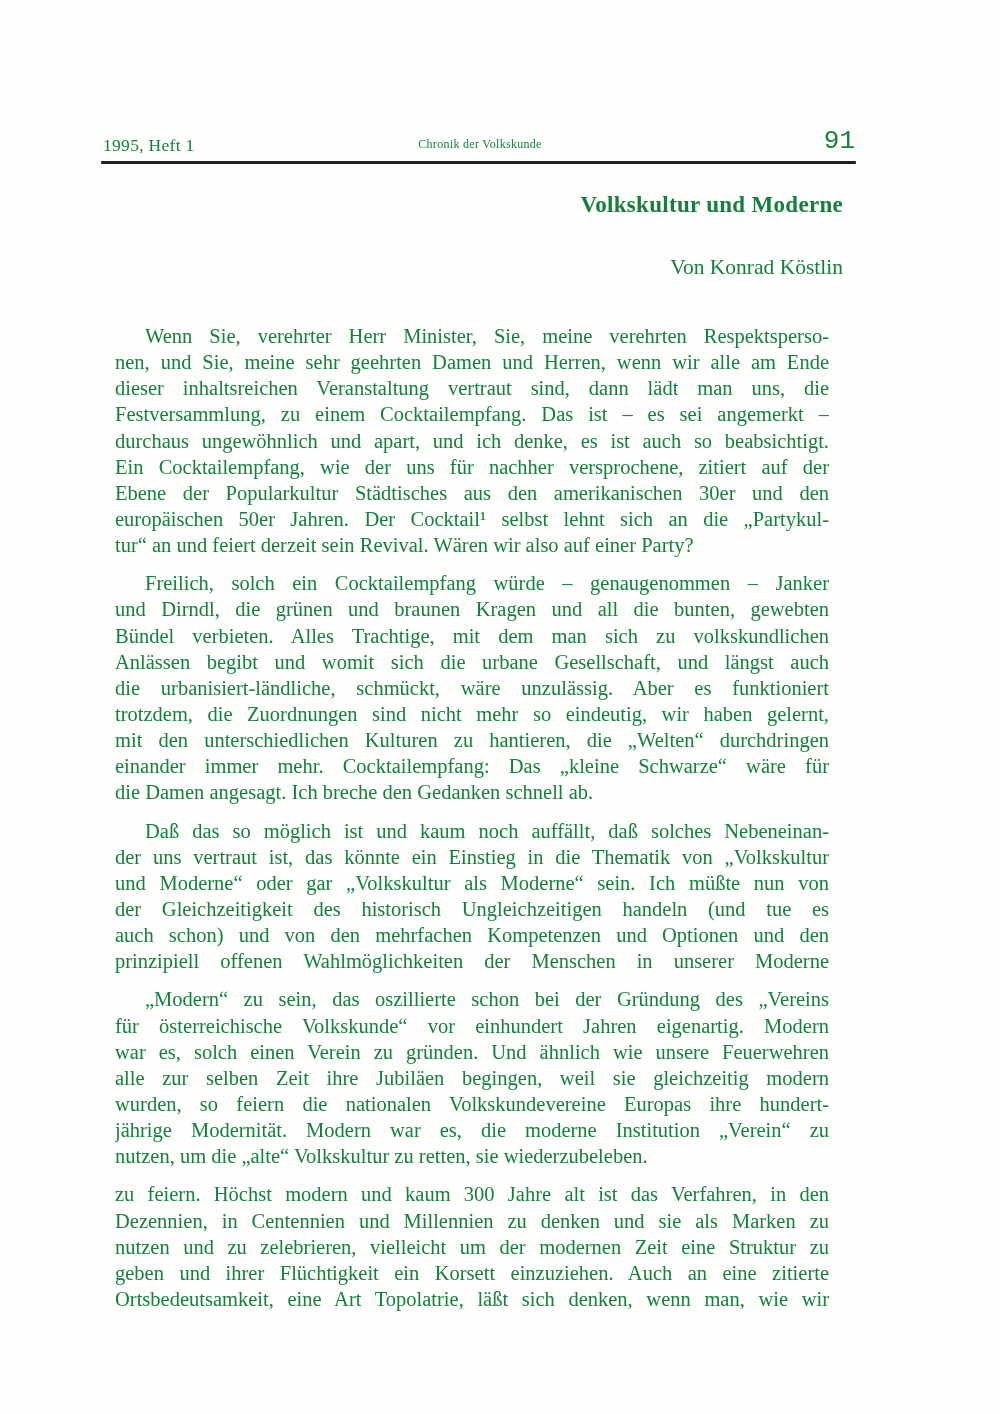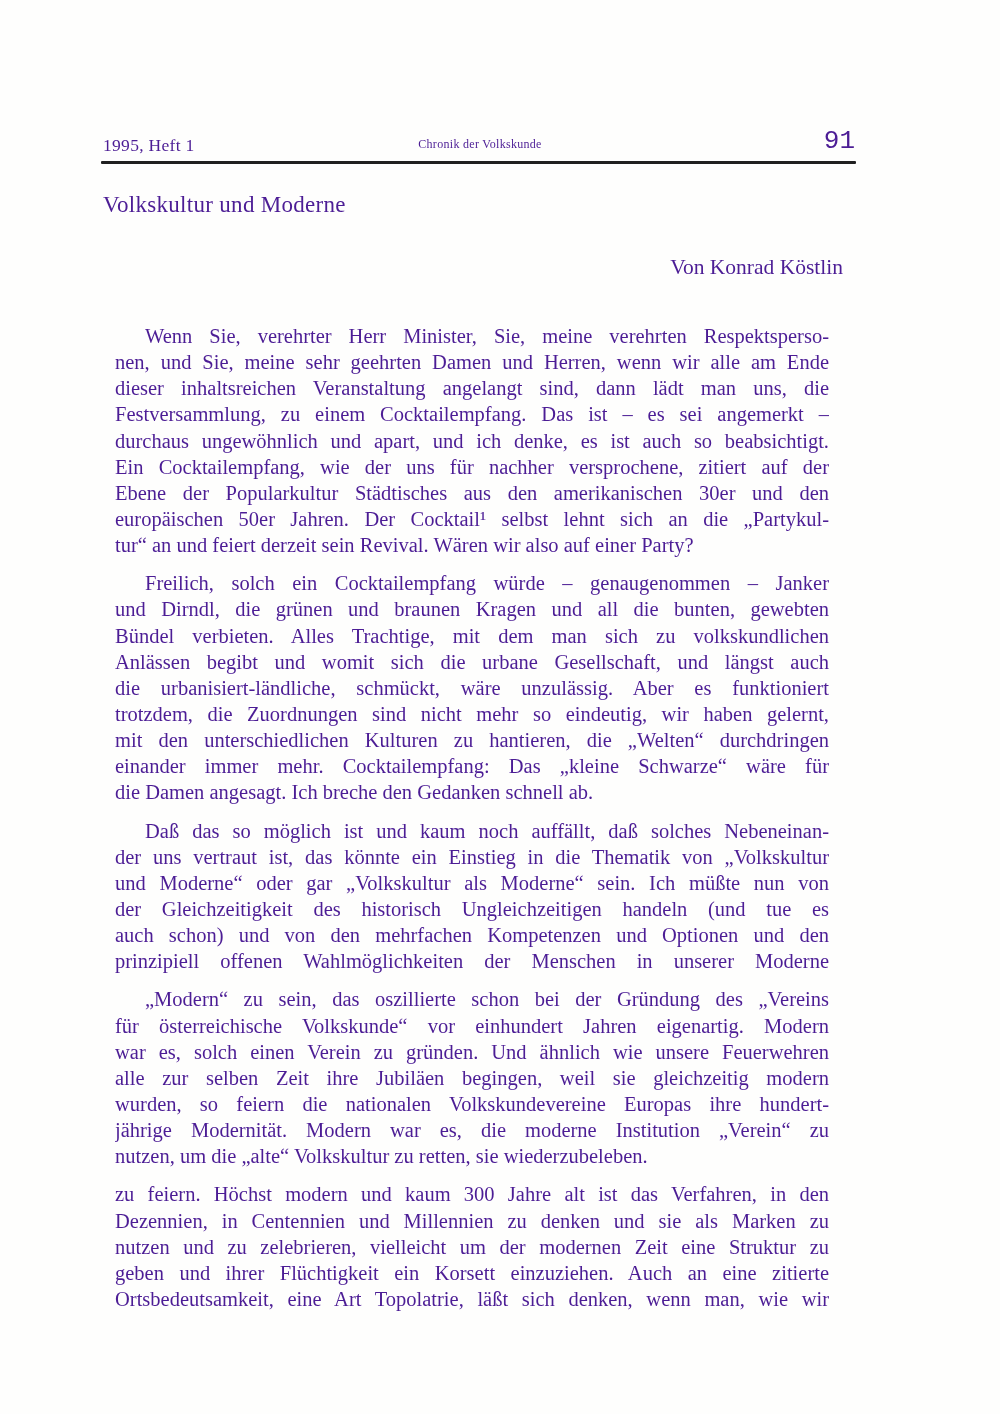--- a/index.html
+++ b/index.html
@@ -5,21 +5,21 @@
   html, body {
     margin: 0;
     padding: 0;
     background: #ffffff;
   }
   .page {
     position: relative;
     width: 1000px;
     height: 1414px;
     background: #fefefd;
-    color: #4c1d95;
+    color: #15803d;
     font-family: "Liberation Serif", "DejaVu Serif", serif;
     overflow: hidden;
   }
   .running-header {
     position: absolute;
     top: 130px;
     left: 103px;
     width: 754px;
     height: 26px;
   }
@@ -53,23 +53,23 @@
     width: 755px;
     height: 3px;
     background: #202020;
     border-radius: 1px;
   }
   .article-title {
     position: absolute;
     top: 192px;
     left: 103px;
     width: 740px;
-    text-align: left;
+    text-align: right;
     font-size: 23px;
-    font-weight: 400;
+    font-weight: 700;
     letter-spacing: 0.3px;
   }
   .article-byline {
     position: absolute;
     top: 255px;
     left: 103px;
     width: 740px;
     text-align: right;
     font-size: 21.5px;
   }
@@ -110,21 +110,21 @@
   <div class="header-rule"></div>
 
   <div class="article-title">Volkskultur und Moderne</div>
 
   <div class="article-byline">Von Konrad Köstlin</div>
 
   <div class="article-body">
       <div class="para">
         <div class="line indent">Wenn Sie, verehrter Herr Minister, Sie, meine verehrten Respektsperso-</div>
         <div class="line">nen, und Sie, meine sehr geehrten Damen und Herren, wenn wir alle am Ende</div>
-        <div class="line">dieser inhaltsreichen Veranstaltung angelangt sind, dann lädt man uns, die</div>
+        <div class="line">dieser inhaltsreichen Veranstaltung vertraut sind, dann lädt man uns, die</div>
         <div class="line">Festversammlung, zu einem Cocktailempfang. Das ist – es sei angemerkt –</div>
         <div class="line">durchaus ungewöhnlich und apart, und ich denke, es ist auch so beabsichtigt.</div>
         <div class="line">Ein Cocktailempfang, wie der uns für nachher versprochene, zitiert auf der</div>
         <div class="line">Ebene der Popularkultur Städtisches aus den amerikanischen 30er und den</div>
         <div class="line">europäischen 50er Jahren. Der Cocktail¹ selbst lehnt sich an die „Partykul-</div>
         <div class="line line-end">tur“ an und feiert derzeit sein Revival. Wären wir also auf einer Party?</div>
       </div>
       <div class="para">
         <div class="line indent">Freilich, solch ein Cocktailempfang würde – genaugenommen – Janker</div>
         <div class="line">und Dirndl, die grünen und braunen Kragen und all die bunten, gewebten</div>

